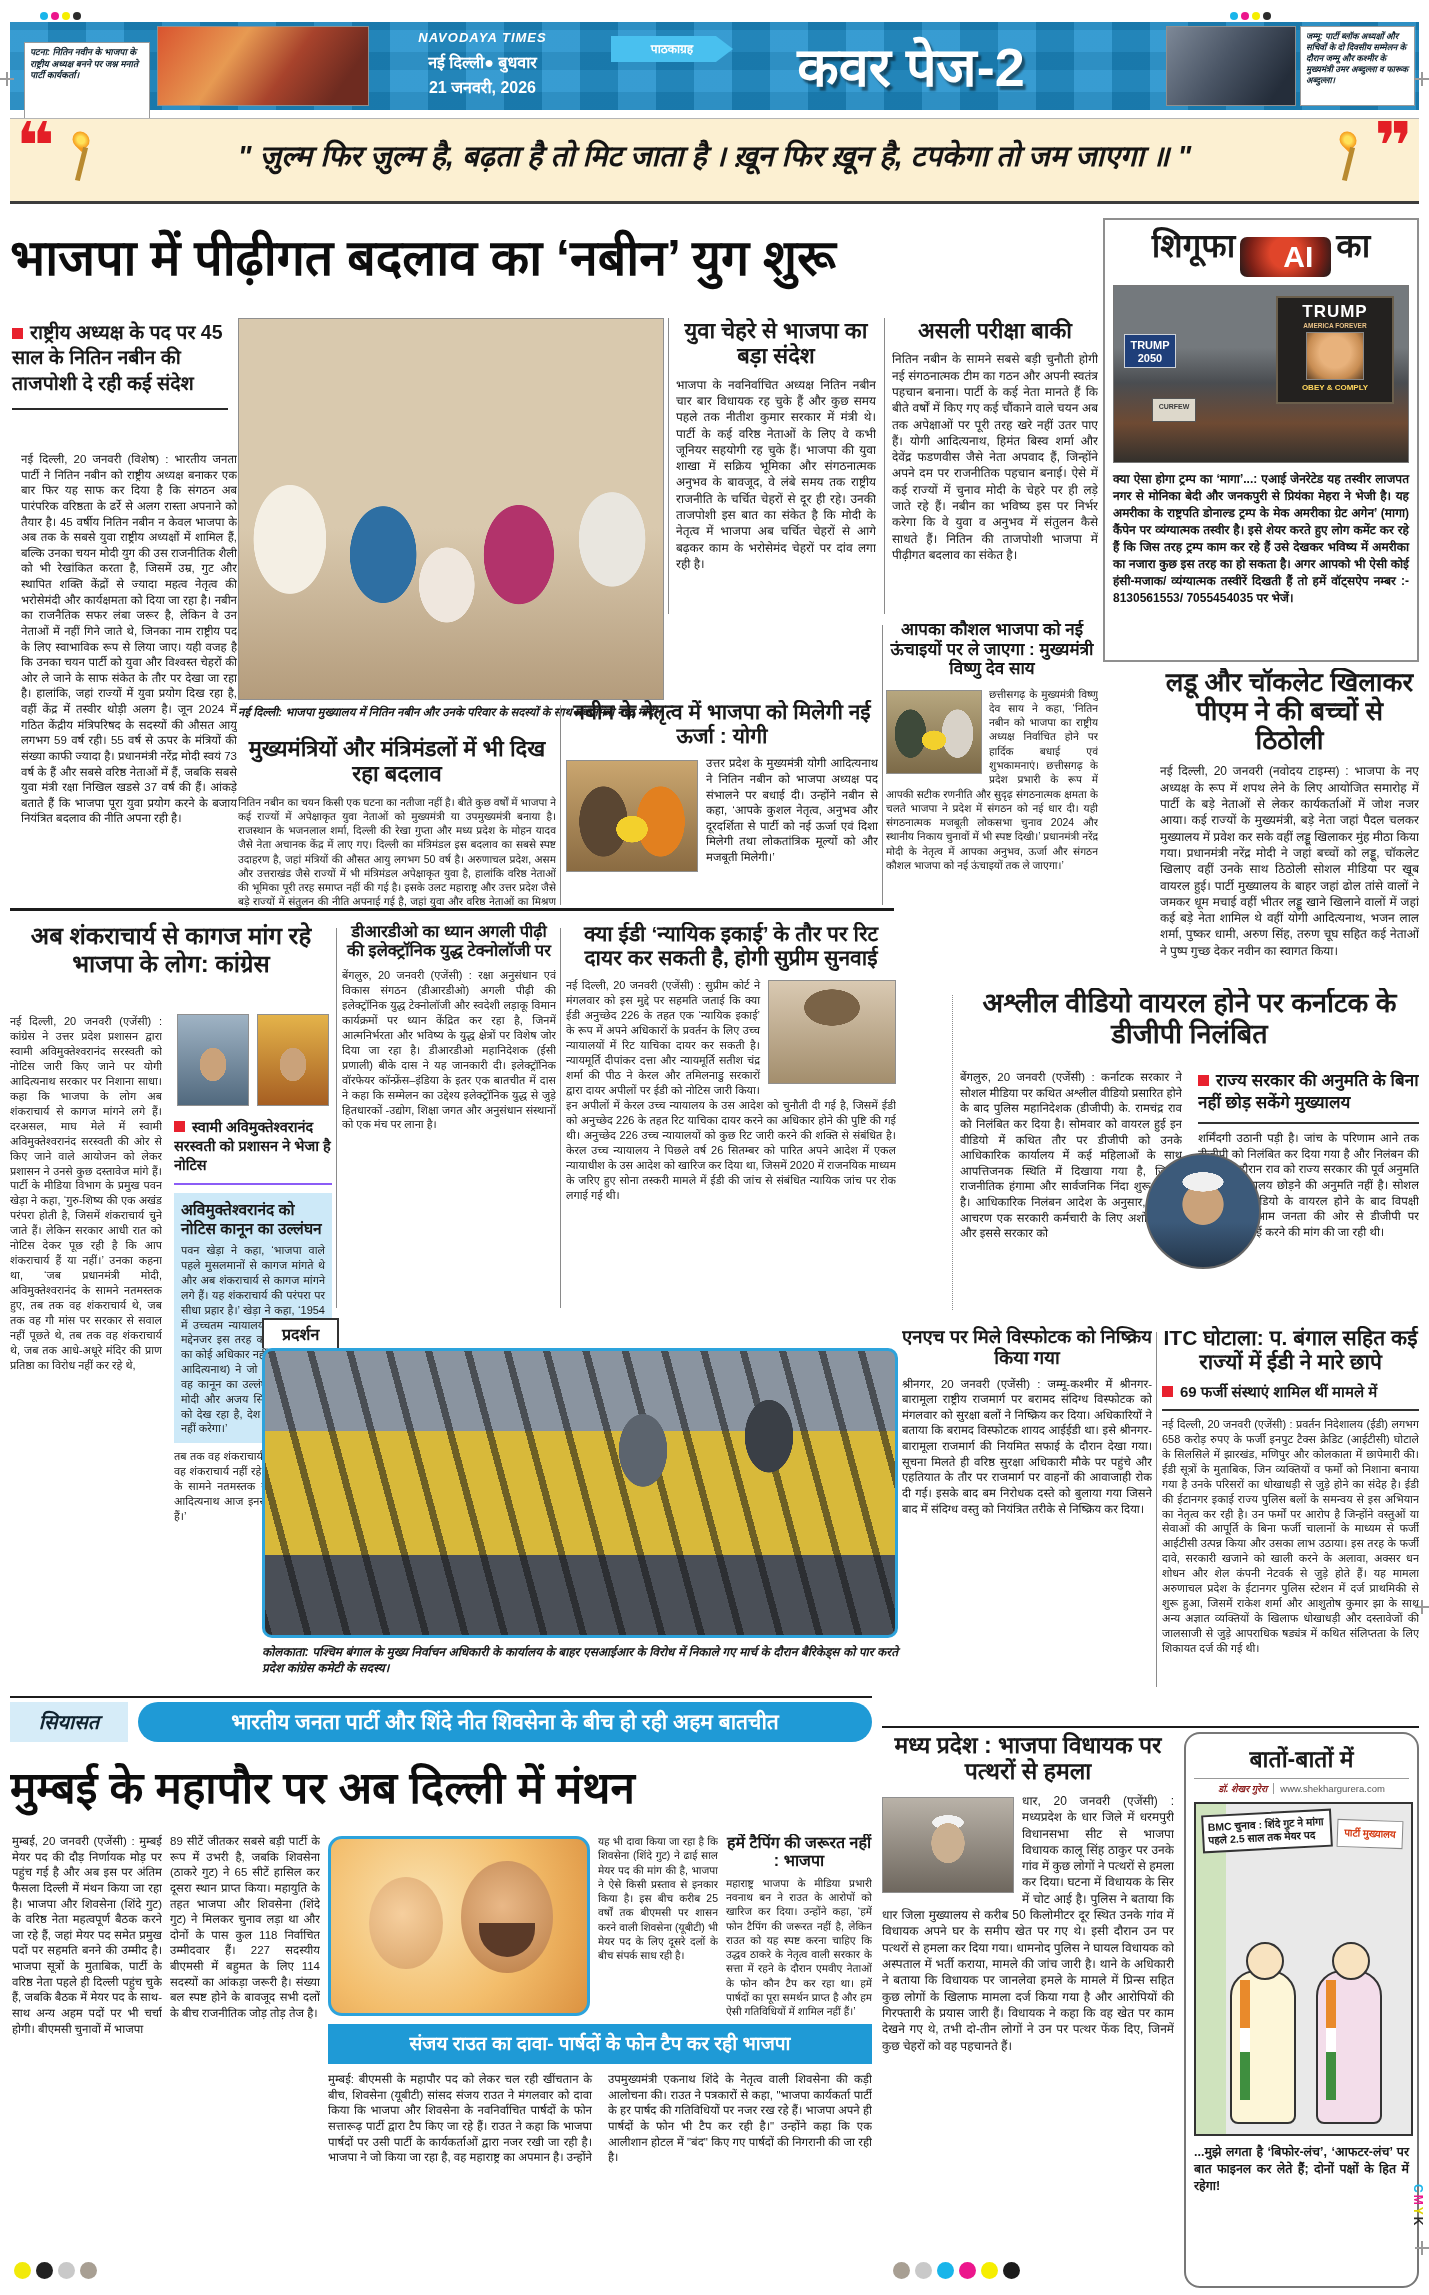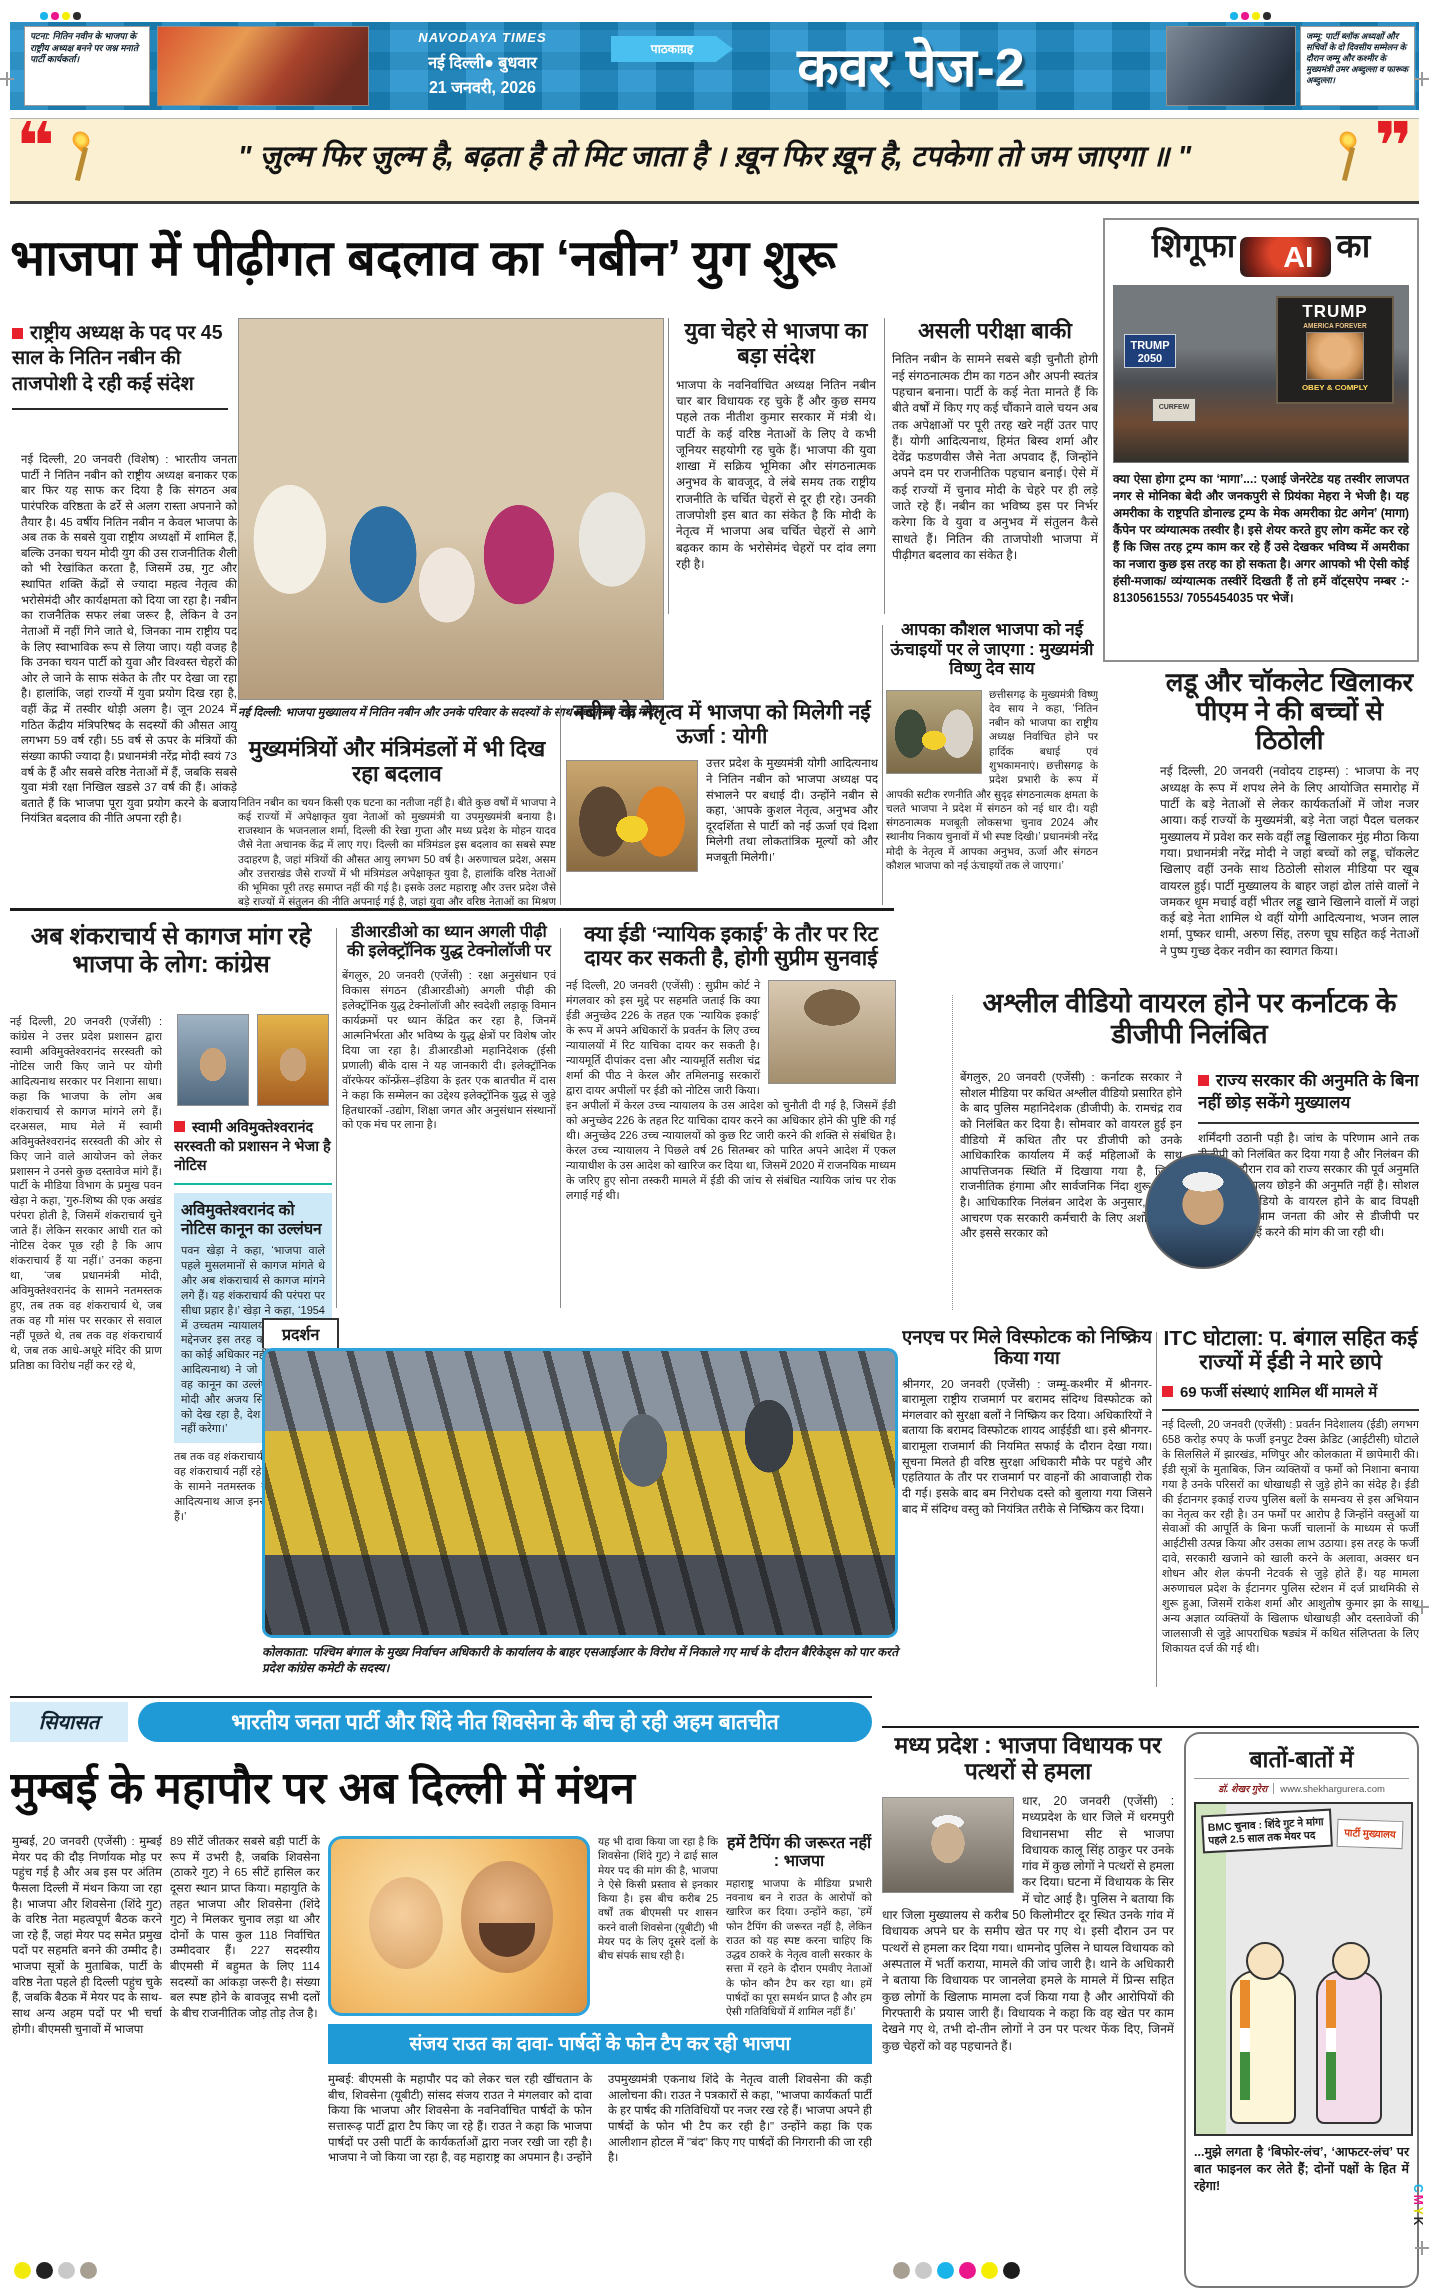--- a/index.html
+++ b/index.html
@@ -108,21 +108,21 @@
   #laddu .body-text{font-size:12px;}
 
   
   #art-shank{left:10px;top:922px;width:322px;height:772px;overflow:hidden;}
   #shank-headline{font-size:24px;font-weight:800;text-align:center;line-height:1.15;margin-bottom:8px;}
   #shank-left{position:absolute;left:0;top:92px;width:152px;height:678px;overflow:hidden;}
   #shank-right{position:absolute;left:164px;top:92px;width:158px;height:678px;overflow:hidden;}
   .shank-ph{width:72px;height:92px;display:inline-block;}
   #ph-khera{background:radial-gradient(24px 30px at 50% 55%,#caa27a 0 55%,rgba(0,0,0,0) 56%),linear-gradient(#9fb3c4,#51697e);}
   #ph-swami{background:radial-gradient(24px 30px at 50% 55%,#caa27a 0 55%,rgba(0,0,0,0) 56%),linear-gradient(#e4b34a,#a65e22);margin-left:8px;}
-  #shank-sub{font-size:14.5px;font-weight:800;line-height:1.3;margin:8px 0;border-bottom:2px solid #14b8a6;padding-bottom:8px;}
+  #shank-sub{font-size:14.5px;font-weight:800;line-height:1.3;margin:8px 0;border-bottom:2px solid #8b5cf6;padding-bottom:8px;}
   #shank-box{background:#cde9f8;padding:7px;margin:6px 0;}
   #shank-box .t{font-size:15.5px;font-weight:800;line-height:1.25;margin-bottom:5px;}
   #shank-box .b{font-size:11px;line-height:1.35;text-align:justify;}
   #art-drdo{left:342px;top:922px;width:214px;height:388px;overflow:hidden;}
   #art-drdo .colhead{font-size:16.5px;}
   #art-ed{left:566px;top:922px;width:330px;height:388px;overflow:hidden;}
   #art-ed .colhead{font-size:21px;}
   #ed-photo{width:128px;height:104px;float:right;margin:2px 0 4px 8px;
     background:radial-gradient(46px 30px at 50% 26%,#7a6347 0 60%,rgba(0,0,0,0) 61%),linear-gradient(#d9c9b2,#a38e6d);}
   #art-dgp{left:960px;top:988px;width:459px;height:326px;overflow:hidden;}
@@ -202,21 +202,21 @@
   .minidot{width:8px;height:8px;margin-right:3px;}
   #cmyk{position:absolute;right:4px;bottom:68px;writing-mode:vertical-rl;font-size:12px;font-weight:800;letter-spacing:2px;}
   .plusmark{position:absolute;width:14px;height:14px;}
   .plusmark::before{content:"";position:absolute;left:6px;top:0;width:2px;height:14px;background:#9a9a9a;}
   .plusmark::after{content:"";position:absolute;left:0;top:6px;width:14px;height:2px;background:#9a9a9a;}
 </style>
 </head>
 <body>
 
 <div id="header" class="abs">
-  <div class="hdr-cap abs" style="left:14px;top:4px;width:126px;height:80px;">पटना: नितिन नवीन के भाजपा के राष्ट्रीय अध्यक्ष बनने पर जश्न मनाते पार्टी कार्यकर्ता।</div>
+  <div class="hdr-cap abs" style="left:14px;top:20px;width:126px;height:80px;">पटना: नितिन नवीन के भाजपा के राष्ट्रीय अध्यक्ष बनने पर जश्न मनाते पार्टी कार्यकर्ता।</div>
   <div id="hdr-photo-left" class="abs photo"></div>
   <div id="hdr-brand" class="abs">
     <div class="paper">NAVODAYA TIMES</div>
     <div class="ed">नई दिल्ली● बुधवार</div>
     <div class="dt">21 जनवरी, 2026</div>
   </div>
   <div id="hdr-pennant" class="abs">पाठकाग्रह</div>
   <div id="hdr-title" class="abs">कवर पेज-2</div>
   <div id="hdr-photo-right" class="abs photo"></div>
   <div class="hdr-cap abs" style="left:1290px;top:4px;width:115px;height:80px;font-size:8.5px;">जम्मू: पार्टी ब्लॉक अध्यक्षों और सचिवों के दो दिवसीय सम्मेलन के दौरान जम्मू और कश्मीर के मुख्यमंत्री उमर अब्दुल्ला व फारूक अब्दुल्ला।</div>

